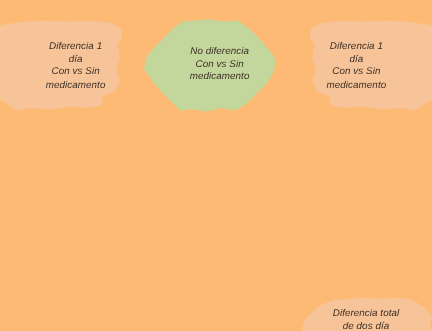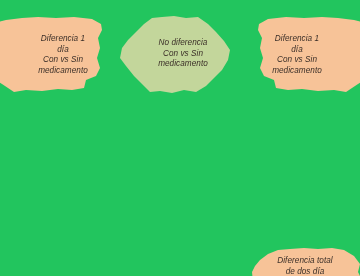--- a/index.html
+++ b/index.html
@@ -4,21 +4,21 @@
 <style>
   html, body {
     margin: 0;
     padding: 0;
     background: #000000;
   }
   #canvas {
     position: relative;
     width: 360px;
     height: 276px;
-    background: #22c55e;
+    background: #fdba74;
     overflow: hidden;
     font-family: "Liberation Sans", sans-serif;
   }
   .shape {
     position: absolute;
   }
   .shape svg {
     position: absolute;
     top: 0;
     left: 0;

